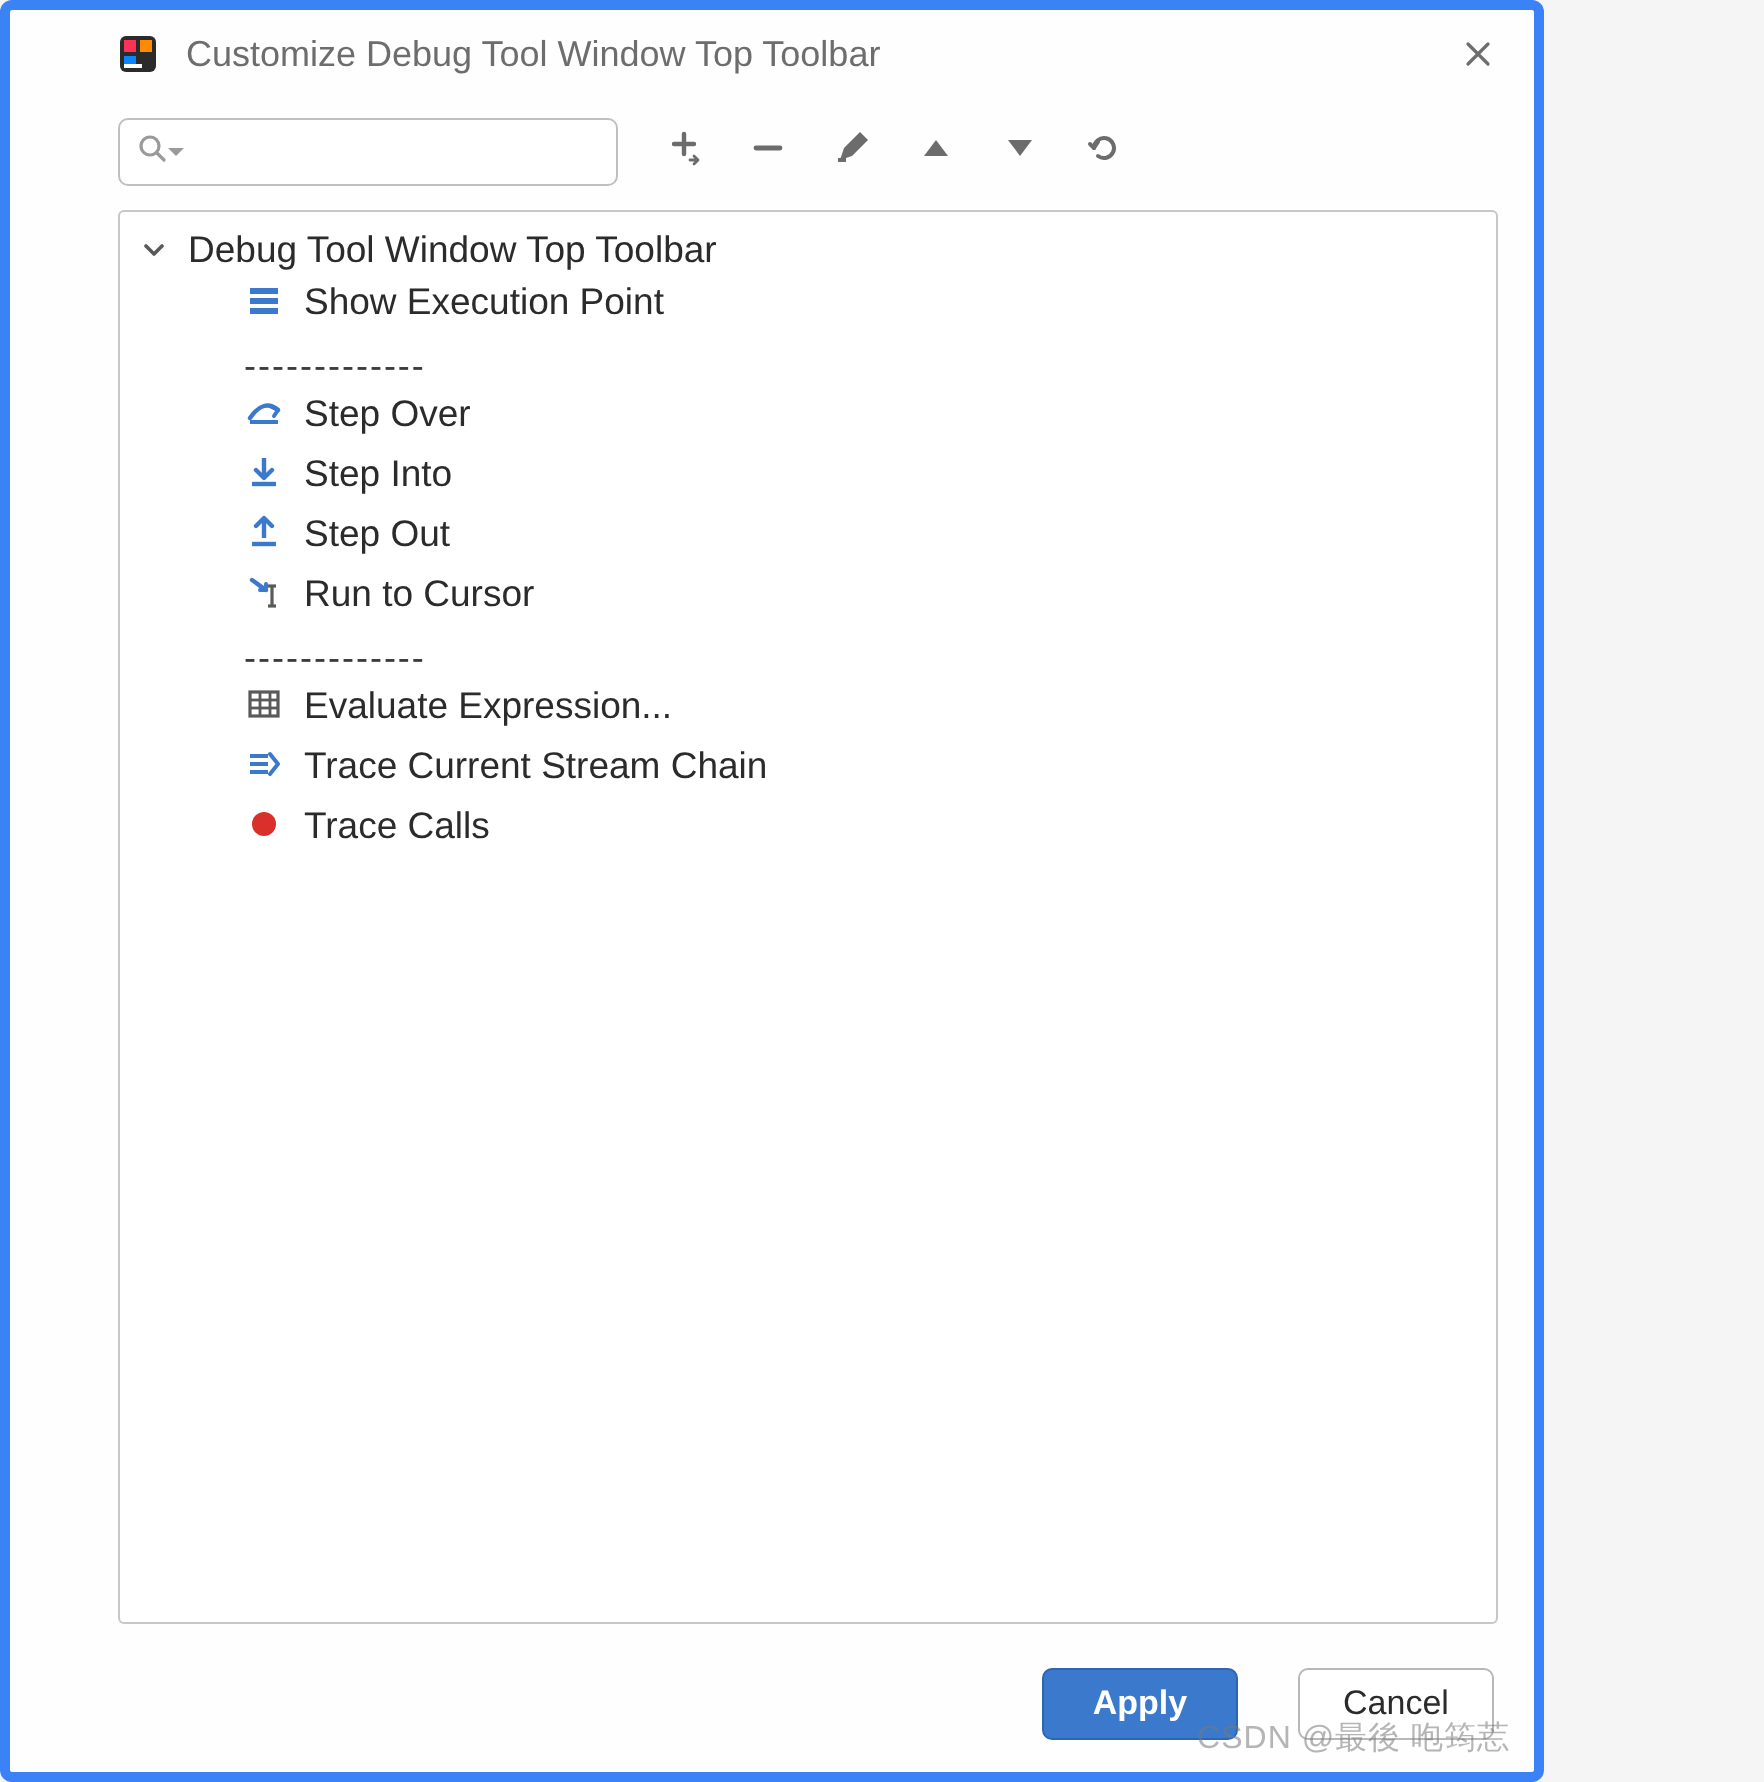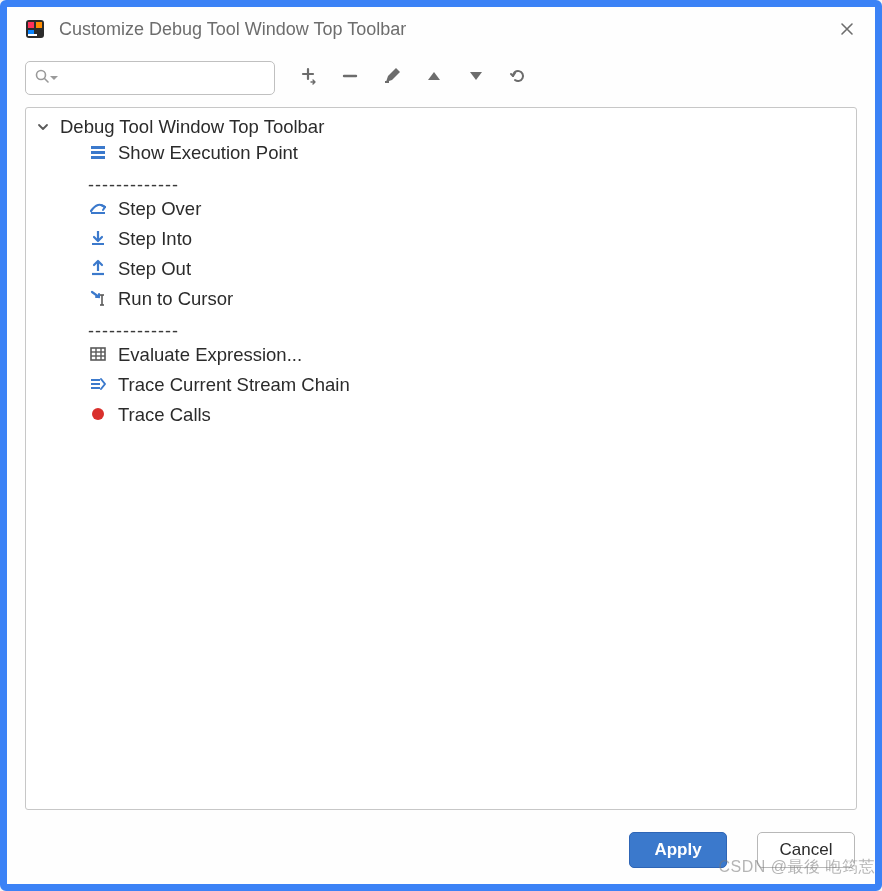--- a/index.html
+++ b/index.html
@@ -5,27 +5,28 @@
   html, body {
     margin: 0; padding: 0;
     width: 882px; height: 891px;
     font-family: "Segoe UI", Arial, sans-serif;
     background: #f5f5f5;
     color: #2b2b2b;
     overflow: hidden;
   }
   .window {
     box-sizing: border-box;
-    width: 882px; height: 891px;
+    width: 772px; height: 891px;
     background: #fefefe;
-    border: 7px solid #3b82f6;
+    border: 5px solid #3b82f6;
     border-radius: 6px;
     display: flex;
     flex-direction: column;
     position: relative;
+    padding-left: 36px;
   }
   
   .titlebar {
     display: flex;
     align-items: center;
     height: 44px;
     padding: 0 14px 0 18px;
     color: #6d6d6d;
     font-size: 18px;
   }
@@ -147,21 +148,21 @@
     color:#fff;
     font-weight:600;
   }
   .btn-secondary{
     background:#ffffff;
     border:1px solid #b8b8b8;
     color:#2b2b2b;
   }
   .watermark{
     position:absolute;
-    right:0;bottom:6px;
+    right:12px;bottom:6px;
     color:rgba(120,120,120,.55);
     font-size:16px;
     pointer-events:none;
     letter-spacing:.5px;
   }
 </style>
 </head>
 <body>
 
 <div class="window">

